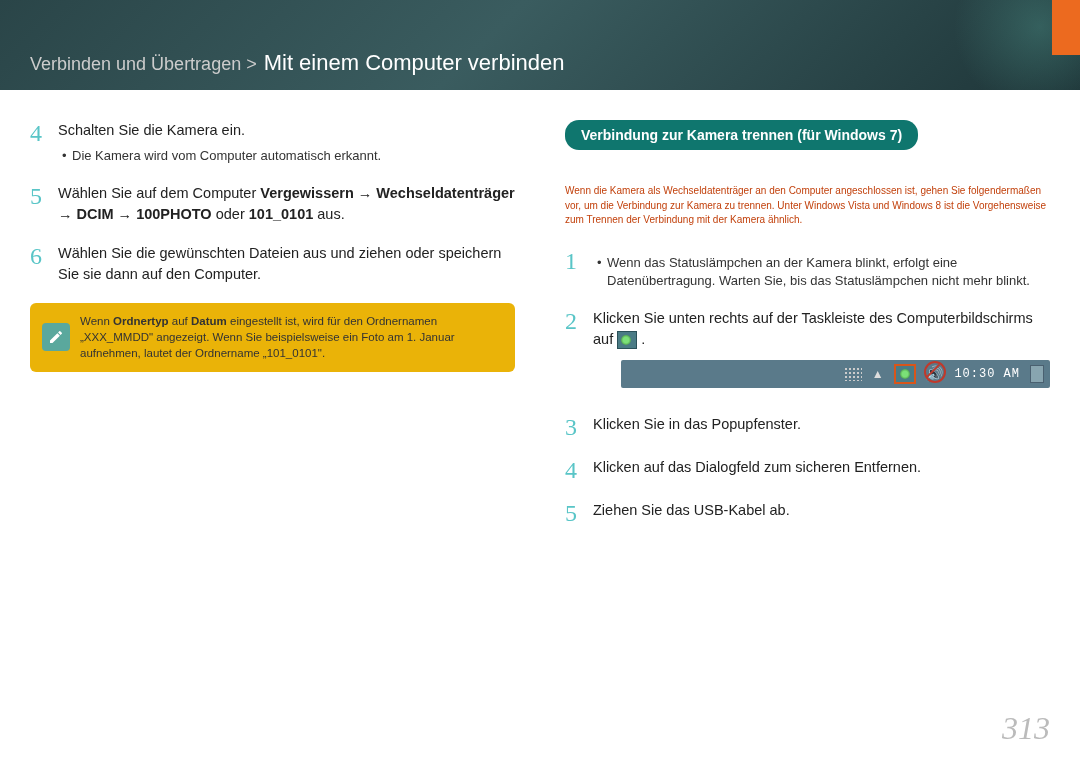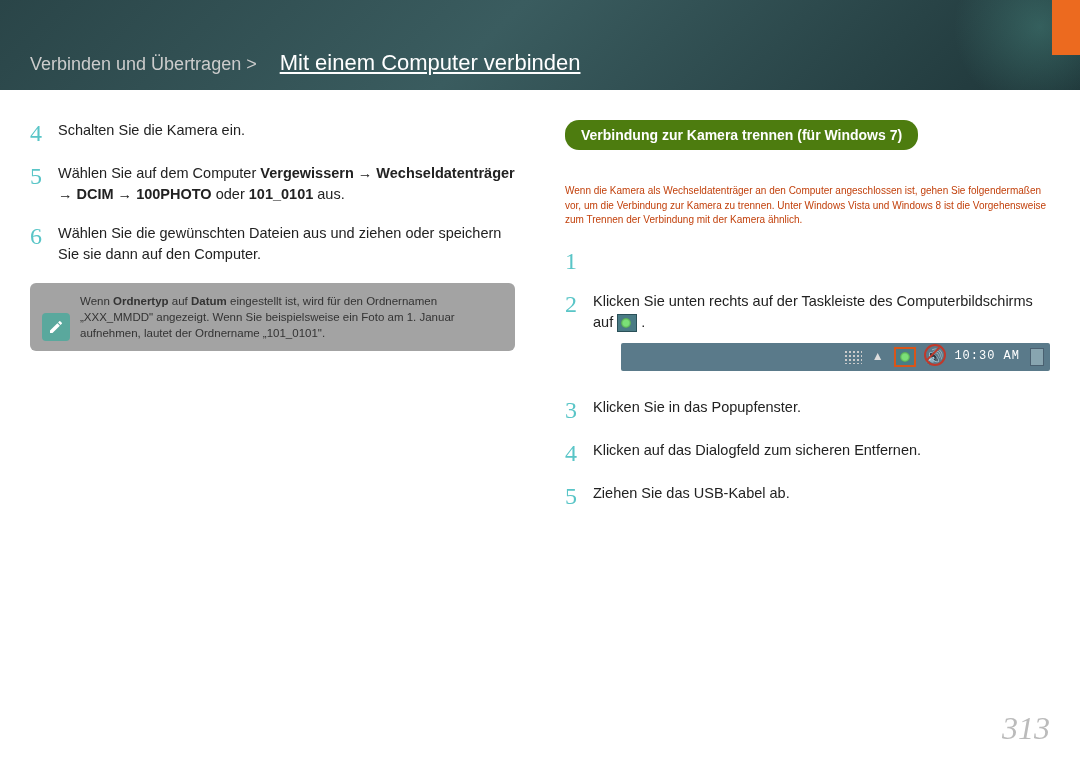--- a/index.html
+++ b/index.html
@@ -33,22 +33,21 @@
   }
   .breadcrumb {
     font-size: 18px;
     color: #ccc;
   }
   .page-title {
     font-size: 22px;
     font-weight: 300;
     color: #fff;
     display: inline;
-    margin-left: 18px;
-    text-decoration: underline;
+    margin-left: 2px;
   }
   .content {
     display: flex;
     padding: 30px 30px 0 30px;
     gap: 50px;
   }
   .col {
     flex: 1;
     font-size: 14.5px;
     line-height: 1.45;
@@ -76,44 +75,44 @@
     color: #333;
     position: relative;
     line-height: 1.4;
   }
   .sub-bullet::before {
     content: "•";
     position: absolute;
     left: 4px;
   }
   .note-box {
-    background: #a3a3a3;
+    background: #eab308;
     border-radius: 6px;
     display: flex;
-    align-items: flex-end;
+    align-items: center;
     padding: 10px 12px;
     margin-top: 14px;
     font-size: 11.5px;
     color: #333;
     line-height: 1.4;
   }
   .note-icon {
     width: 28px; height: 28px;
     background: #5aa89d;
     border-radius: 4px;
     margin-right: 10px;
     flex-shrink: 0;
     display: flex;
     align-items: center;
     justify-content: center;
   }
   .note-icon svg { width: 16px; height: 16px; }
   .pill {
     display: inline-block;
-    background: #4d7c0f;
+    background: #0f766e;
     color: #fff;
     font-size: 14px;
     font-weight: 600;
     padding: 5px 16px;
     border-radius: 14px;
     margin-bottom: 14px;
   }
   .intro-text {
     font-size: 10px;
     line-height: 1.45;
@@ -221,20 +220,21 @@
 </div>
 
 <div class="content">
 
   <div class="col">
 
     <div class="step">
       <div class="step-num">4</div>
       <div class="step-body">
         <span>Schalten Sie die Kamera ein.</span>
+        <div class="sub-bullet">Die Kamera wird vom Computer automatisch erkannt.</div>
       </div>
     </div>
 
     <div class="step">
       <div class="step-num">5</div>
       <div class="step-body">
         <span>Wählen Sie auf dem Computer </span><b>Vergewissern</b><span> → </span><b>Wechseldatenträger</b><span> → </span><b>DCIM</b><span> → </span><b>100PHOTO</b><span> oder </span><b>101_0101</b><span> aus.</span>
       </div>
     </div>
 
@@ -260,20 +260,21 @@
 
   <div class="col">
 
     <div class="pill">Verbindung zur Kamera trennen (für Windows 7)</div>
 
     <div class="intro-text">Wenn die Kamera als Wechseldatenträger an den Computer angeschlossen ist, gehen Sie folgendermaßen vor, um die Verbindung zur Kamera zu trennen. Unter Windows Vista und Windows 8 ist die Vorgehensweise zum Trennen der Verbindung mit der Kamera ähnlich.</div>
 
     <div class="step">
       <div class="step-num">1</div>
       <div class="step-body">
+        <div class="sub-bullet">Wenn das Statuslämpchen an der Kamera blinkt, erfolgt eine Datenübertragung. Warten Sie, bis das Statuslämpchen nicht mehr blinkt.</div>
       </div>
     </div>
 
     <div class="step">
       <div class="step-num">2</div>
       <div class="step-body">
         <span>Klicken Sie unten rechts auf der Taskleiste des Computerbildschirms auf </span>
         <span class="inline-icon"></span>
         <span>.</span>
         <div class="taskbar">

